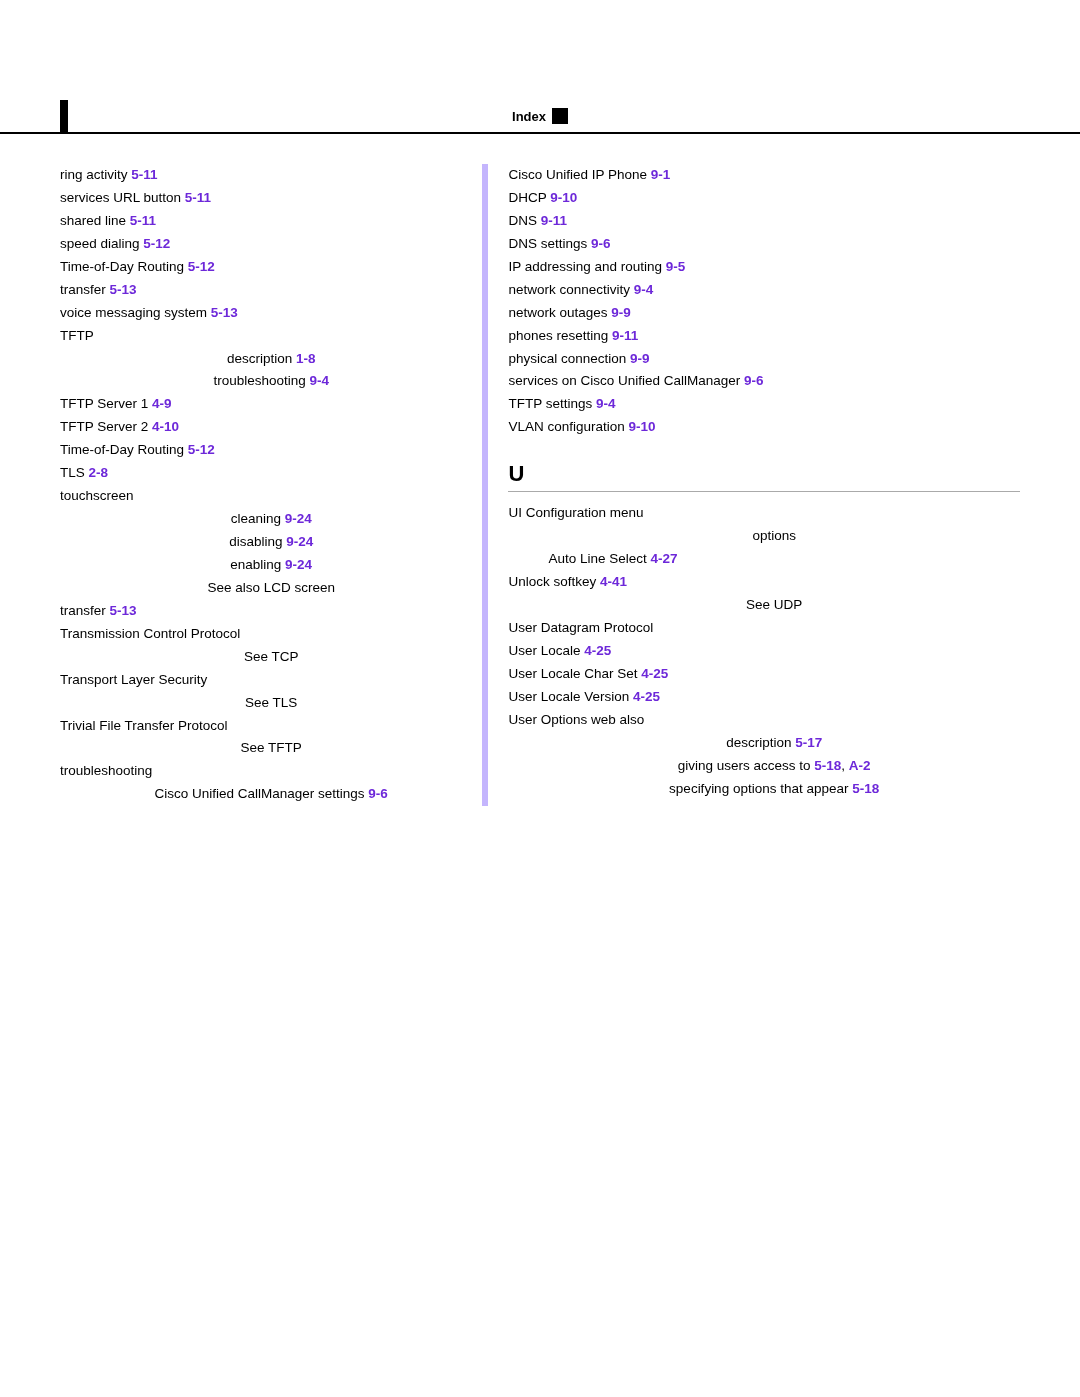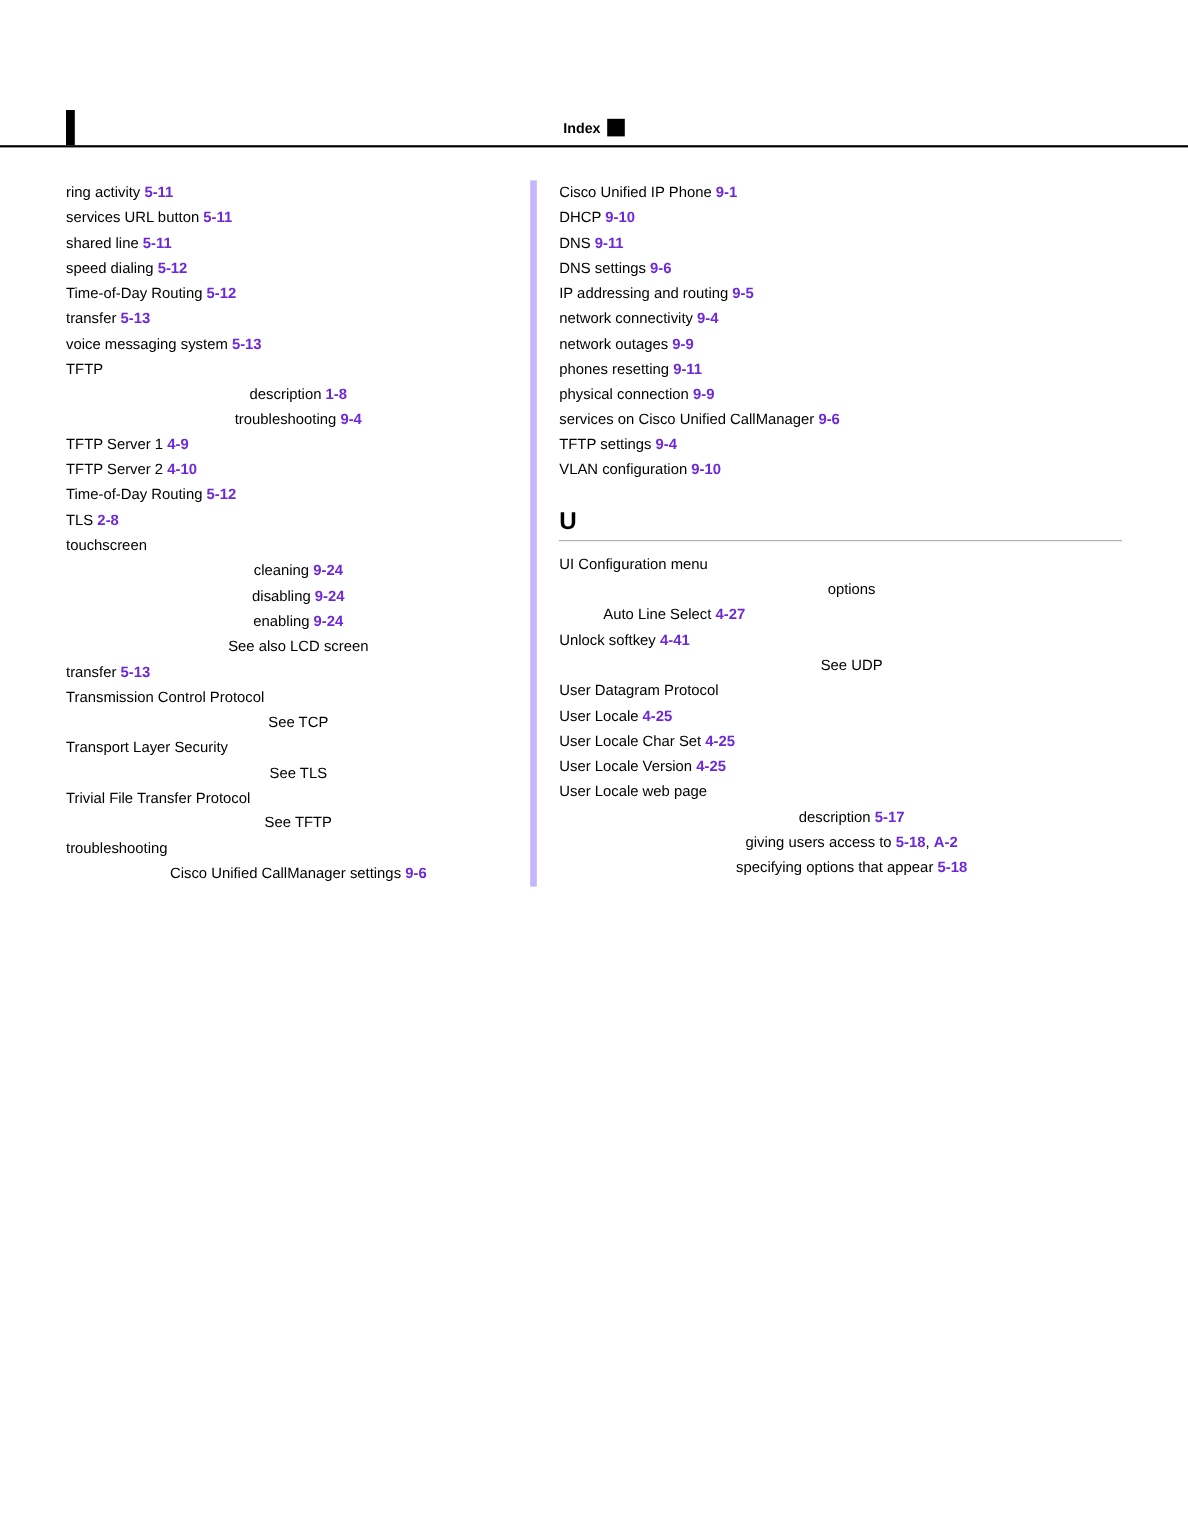--- a/index.html
+++ b/index.html
@@ -113,21 +113,21 @@
 
       <div class="index-entry">UI Configuration menu</div>
       <div class="index-entry indent1">options</div>
       <div class="index-entry indent2">Auto Line Select <span class="page-ref">4-27</span></div>
       <div class="index-entry">Unlock softkey <span class="page-ref">4-41</span></div>
       <div class="index-entry indent1">See UDP</div>
       <div class="index-entry">User Datagram Protocol</div>
       <div class="index-entry">User Locale <span class="page-ref">4-25</span></div>
       <div class="index-entry">User Locale Char Set <span class="page-ref">4-25</span></div>
       <div class="index-entry">User Locale Version <span class="page-ref">4-25</span></div>
-      <div class="index-entry">User Locale web page</div>
+      <div class="index-entry">User Options web also</div>
       <div class="index-entry indent1">description <span class="page-ref">5-17</span></div>
       <div class="index-entry indent1">giving users access to  <span class="page-ref">5-18</span><span>, </span><span class="page-ref">A-2</span></div>
       <div class="index-entry indent1">specifying options that appear <span class="page-ref">5-18</span></div>
 
     </div>
   </div>
 
 </div>
 
 </body></html>

